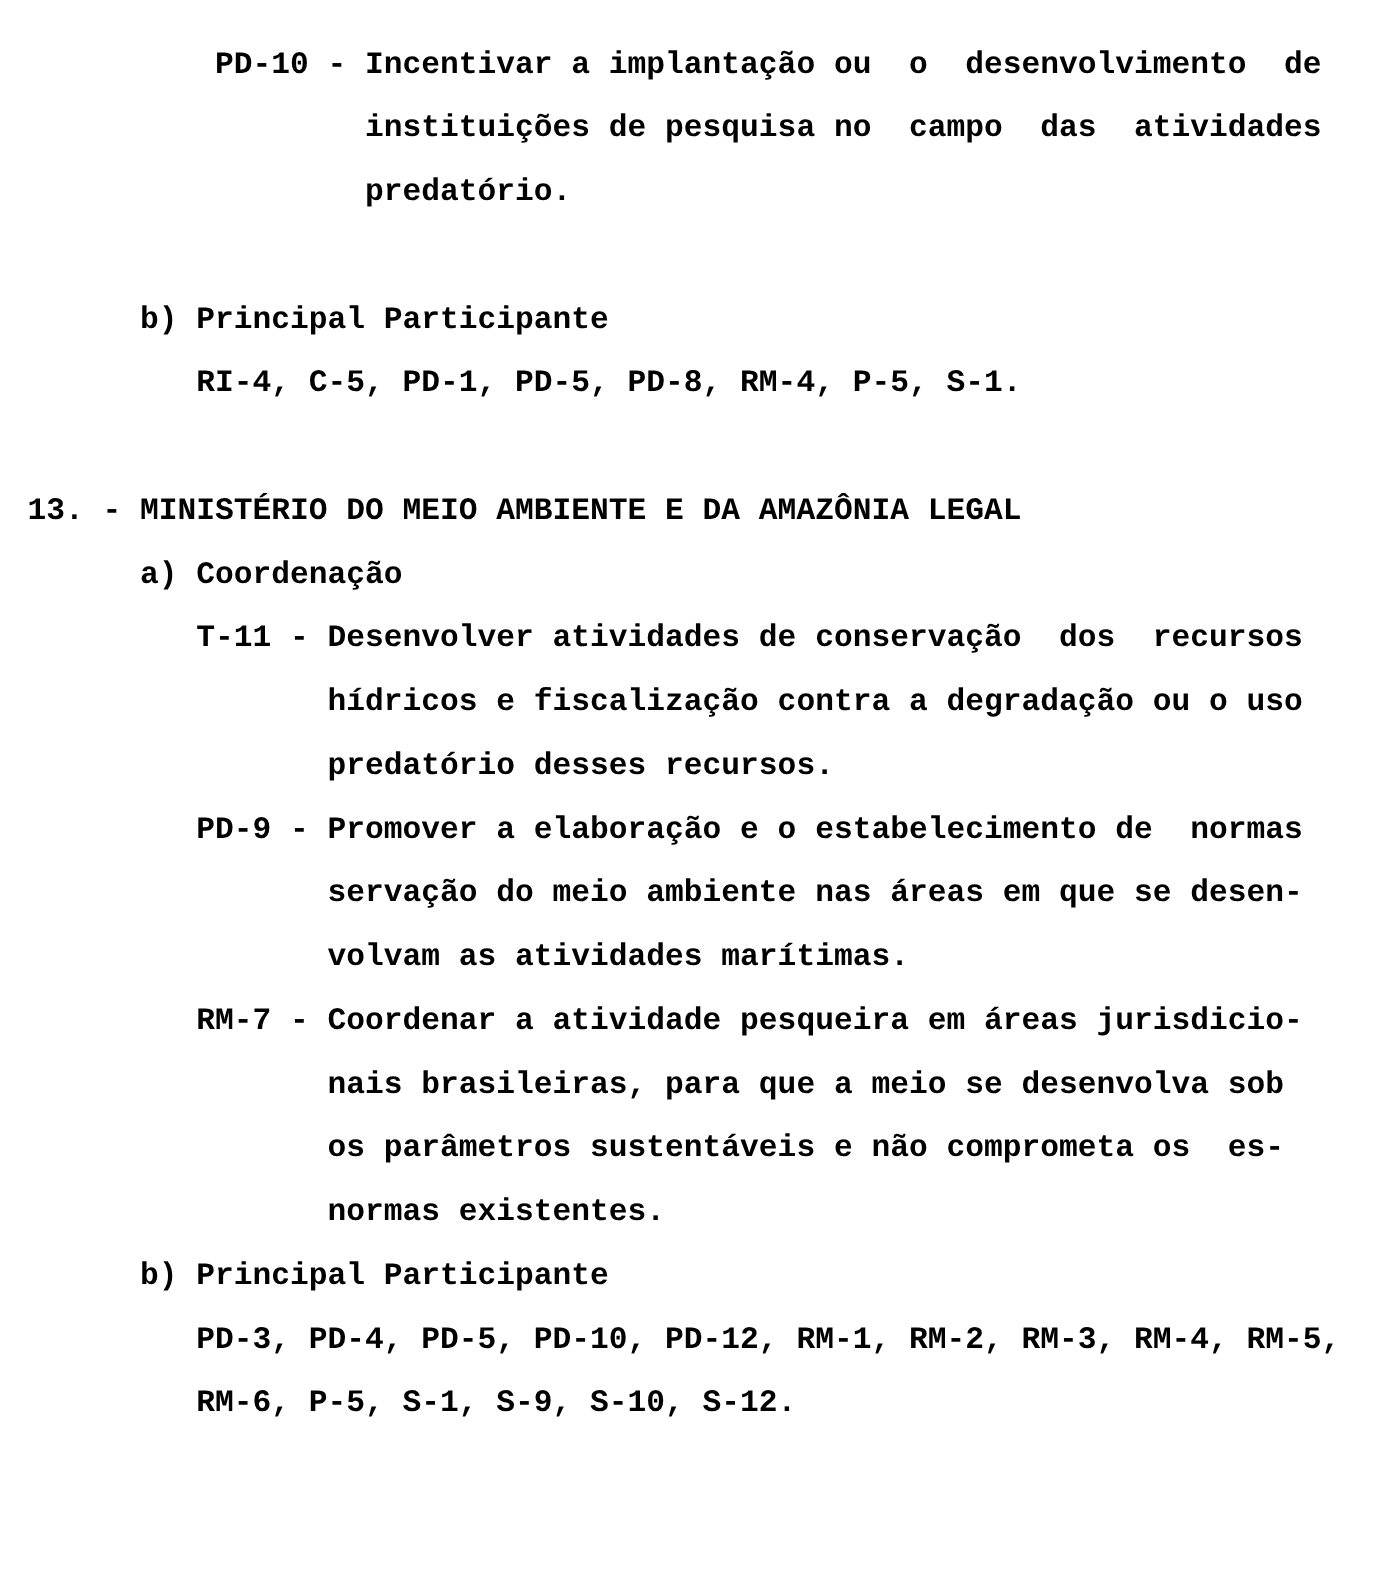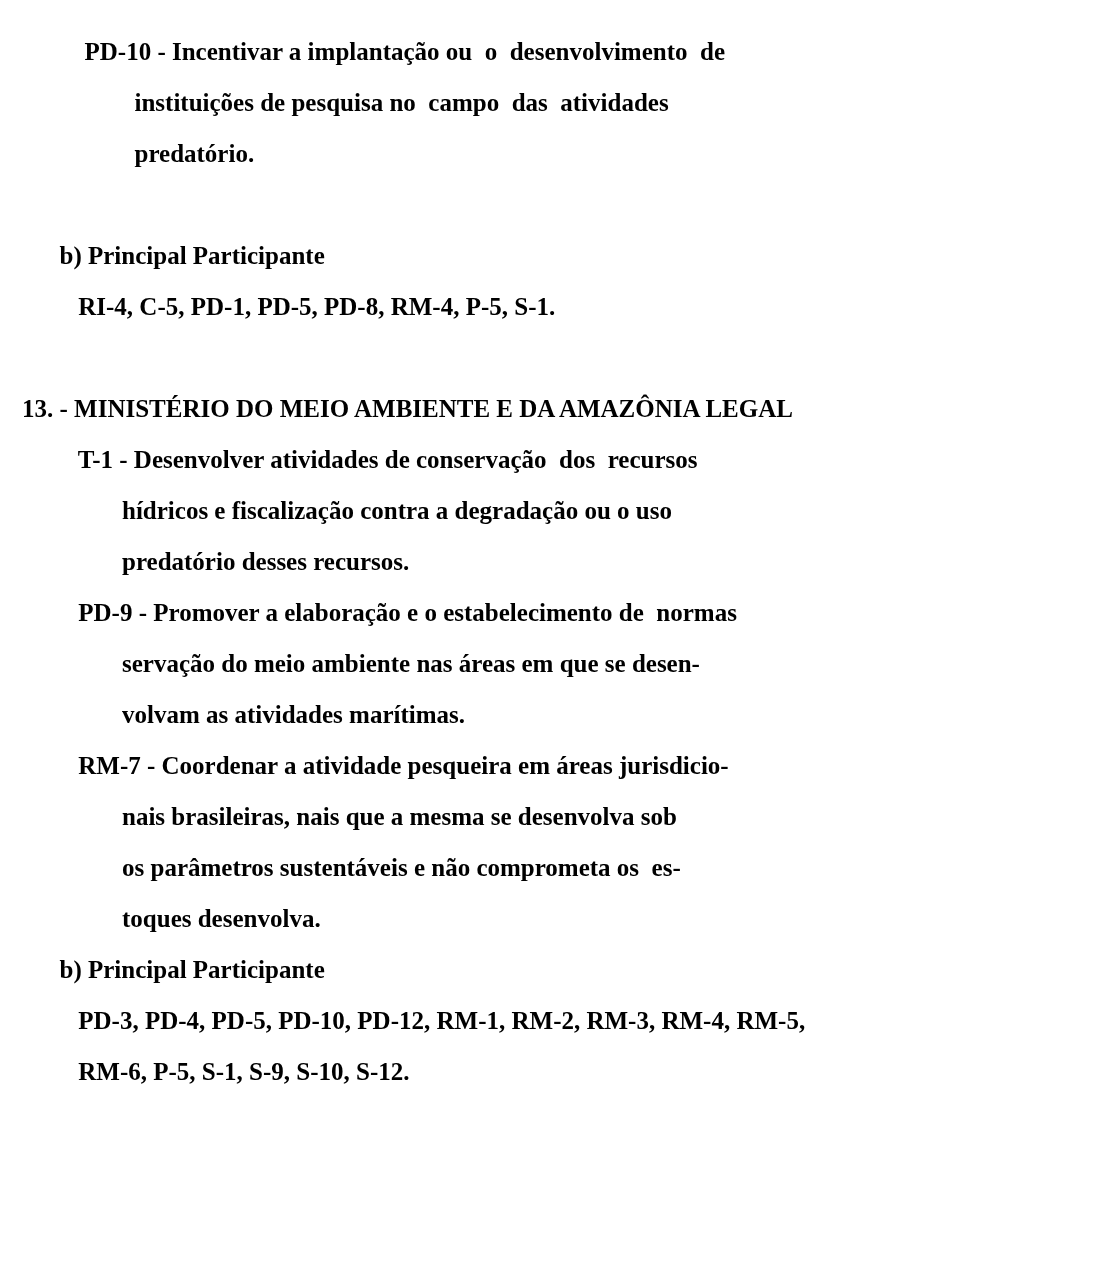--- a/index.html
+++ b/index.html
@@ -10,21 +10,21 @@
     width: 1117px;
     height: 1276px;
     background: #ffffff;
     overflow: hidden;
   }
   .page {
     box-sizing: border-box;
     width: 1117px;
     height: 1276px;
     padding: 26px 10px 0 22px;
-    font-family: Liberation Serif, serif;
+    font-family: Liberation Mono, monospace;
     font-weight: 700;
     font-size: 25px;
     line-height: 51px;
     color: #000000;
   }
   .line {
     white-space: pre;
     min-height: 51px;
   }
 </style>
@@ -33,26 +33,27 @@
 
 <div class="page" style="color: rgb(0, 0, 0);">
   <div class="line">          PD-10 - Incentivar a implantação ou  o  desenvolvimento  de</div>
   <div class="line">                  instituições de pesquisa no  campo  das  atividades</div>
   <div class="line">                  predatório.</div>
   <div class="line"></div>
   <div class="line">      b) Principal Participante</div>
   <div class="line">         RI-4, C-5, PD-1, PD-5, PD-8, RM-4, P-5, S-1.</div>
   <div class="line"></div>
   <div class="line">13. - MINISTÉRIO DO MEIO AMBIENTE E DA AMAZÔNIA LEGAL</div>
-  <div class="line">         T-1 - Desenvolver atividades de conservação  dos  recursos</div>
+  <div class="line">      a) Coordenação</div>
+  <div class="line">         T-11 - Desenvolver atividades de conservação  dos  recursos</div>
   <div class="line">                hídricos e fiscalização contra a degradação ou o uso</div>
   <div class="line">                predatório desses recursos.</div>
   <div class="line">         PD-9 - Promover a elaboração e o estabelecimento de  normas</div>
   <div class="line">                servação do meio ambiente nas áreas em que se desen-</div>
   <div class="line">                volvam as atividades marítimas.</div>
   <div class="line">         RM-7 - Coordenar a atividade pesqueira em áreas jurisdicio-</div>
-  <div class="line">                nais brasileiras, nais que a mesma se desenvolva sob</div>
+  <div class="line">                nais brasileiras, para que a meio se desenvolva sob</div>
   <div class="line">                os parâmetros sustentáveis e não comprometa os  es-</div>
-  <div class="line">                toques desenvolva.</div>
+  <div class="line">                normas existentes.</div>
   <div class="line">      b) Principal Participante</div>
   <div class="line">         PD-3, PD-4, PD-5, PD-10, PD-12, RM-1, RM-2, RM-3, RM-4, RM-5,</div>
   <div class="line">         RM-6, P-5, S-1, S-9, S-10, S-12.</div>
 </div>
 
 </body></html>

